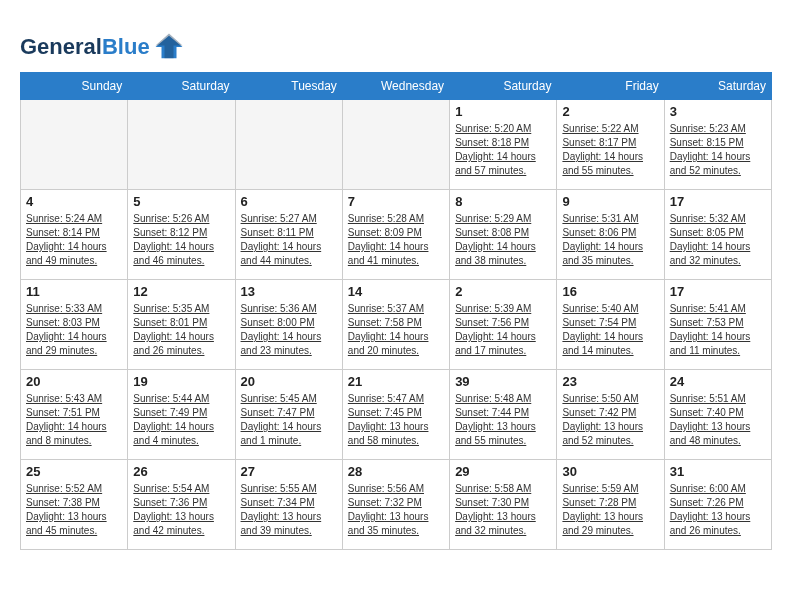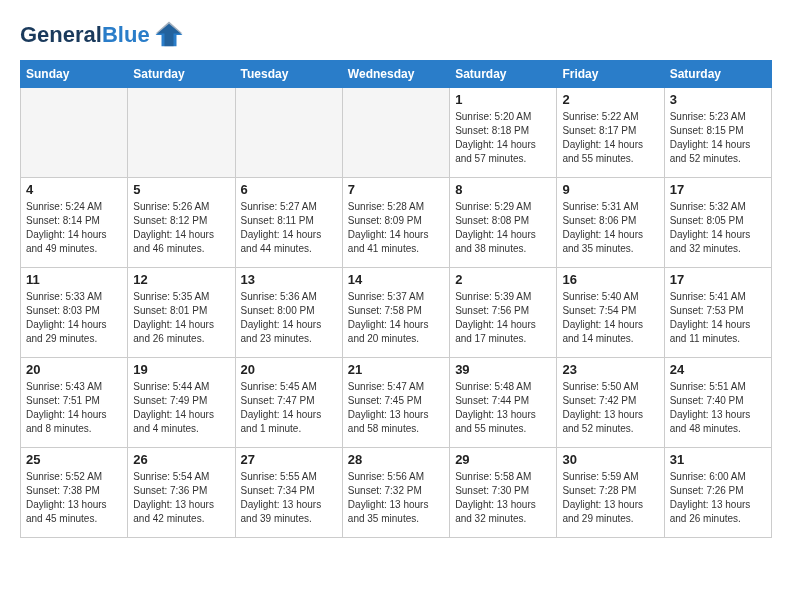--- a/index.html
+++ b/index.html
@@ -8,20 +8,21 @@
       background: #fff;
       width: 792px;
       min-height: 612px;
       padding: 20px;
     }
     .header {
       display: flex;
       justify-content: space-between;
       align-items: flex-start;
       margin-bottom: 10px;
+      margin-top: 12px;
     }
     .logo {
       display: flex;
       align-items: center;
     }
     .logo-text {
       font-size: 22px;
       font-weight: bold;
       color: #1a3a5c;
       line-height: 1.1;
@@ -47,24 +48,24 @@
       color: #333;
     }
     table {
       width: 100%;
       border-collapse: collapse;
       font-size: 11px;
     }
     th {
       background-color: #2a7dc9;
       color: #fff;
-      text-align: left;
+      text-align: right;
       padding: 6px 5px;
       font-size: 12px;
-      font-weight: bold;
+      font-weight: normal;
       border: 1px solid #2a7dc9;
       margin-left: 12px;
     }
     td {
       border: 1px solid #ccc;
       vertical-align: top;
       padding: 4px 5px;
       width: 107px;
       min-height: 80px;
       height: 90px;
@@ -77,20 +78,21 @@
       font-size: 13px;
       font-weight: bold;
       color: #222;
       display: block;
       margin-bottom: 3px;
     }
     .day-info {
       font-size: 10px;
       color: #333;
       line-height: 1.4;
+      text-decoration: underline;
     }
     tr:nth-child(odd) td:not(.empty) {
       background: #fff;
     }
   </style>
 </head>
 <body>
 
 <div class="header">
   <div class="logo">

